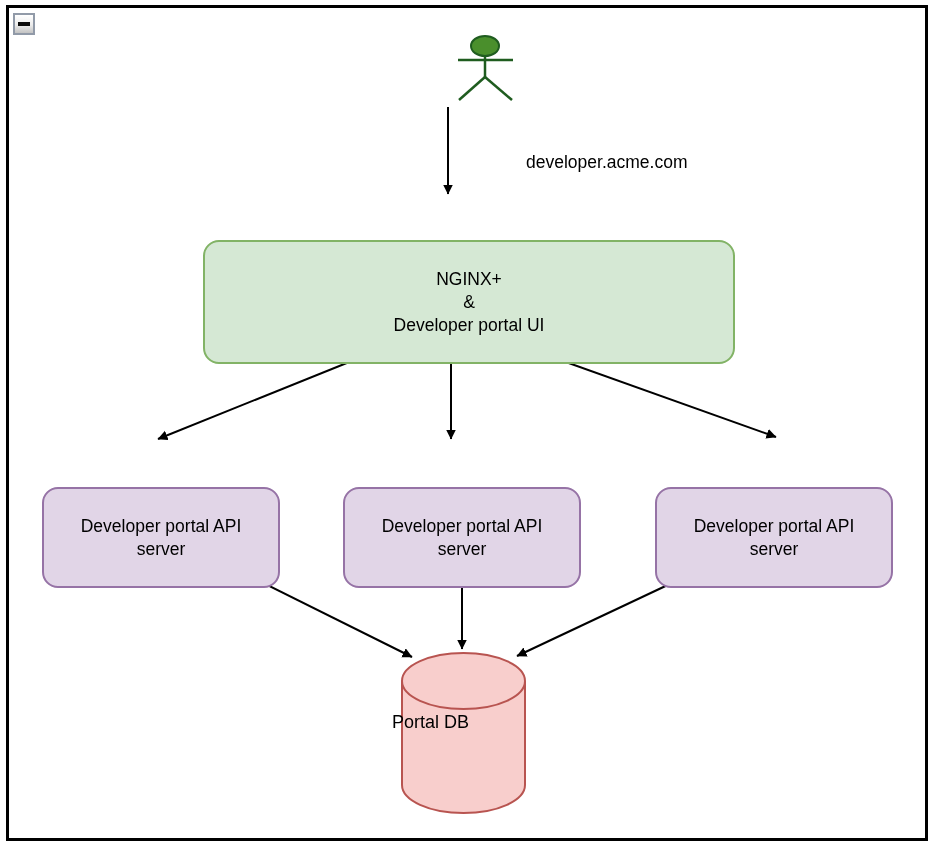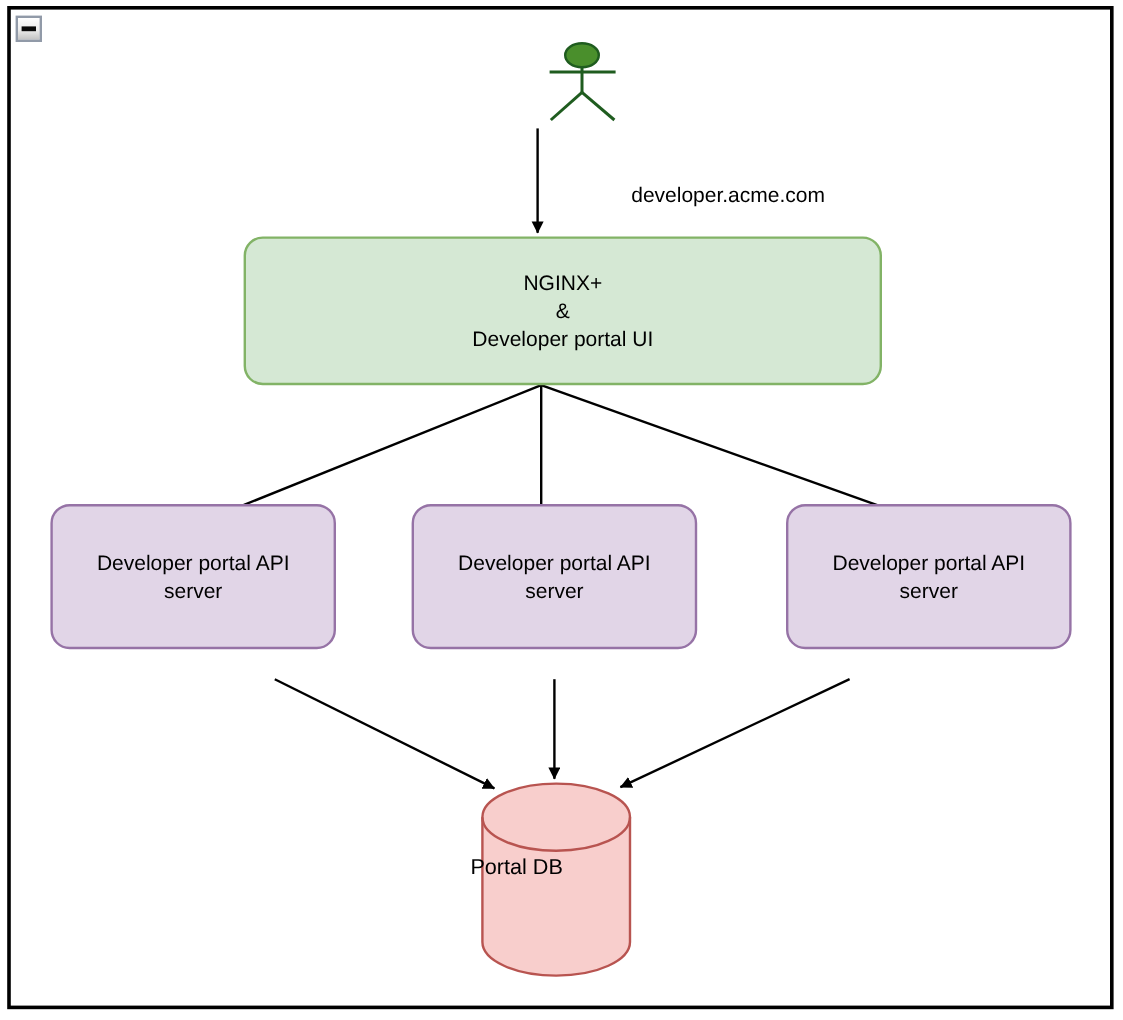--- a/index.html
+++ b/index.html
@@ -15,28 +15,28 @@
     position:absolute;left:13px;top:13px;width:22px;height:22px;padding:0;
     border:2px solid #919aa8;box-sizing:border-box;cursor:pointer;
     background:linear-gradient(180deg,#ffffff 0%,#ececec 55%,#c3c3c3 100%);
     display:flex;align-items:center;justify-content:center;
   }
   .minus{display:block;width:12px;height:4px;background:#0a0a0a;}
   .lay{position:absolute;left:0;top:0;}
   .node{
     position:absolute;display:flex;align-items:center;justify-content:center;
     text-align:center;box-sizing:border-box;border-radius:16px;
-    font-size:17.5px;line-height:23px;white-space:pre-line;cursor:default;
+    font-size:17.5px;line-height:23px;white-space:pre-line;cursor:default;margin-top:43px;
   }
   .node.gateway{
     left:203px;top:197px;width:532px;height:124px;
     background:var(--green-fill);border:2px solid var(--green-stroke);
   }
   .node.api{
-    top:420px;width:238px;height:121px;padding:0 20px;
+    top:444px;width:238px;height:101px;padding:0 20px;
     background:var(--purple-fill);border:2px solid var(--purple-stroke);
   }
   .node.api.a0{left:42px;}
   .node.api.a1{left:343px;}
   .node.api.a2{left:655px;}
   .db-label{
     position:absolute;left:392px;top:712px;width:143px;text-align:left;
     font-size:18px;
   }
   .float-label{position:absolute;font-size:17.5px;white-space:nowrap;}

